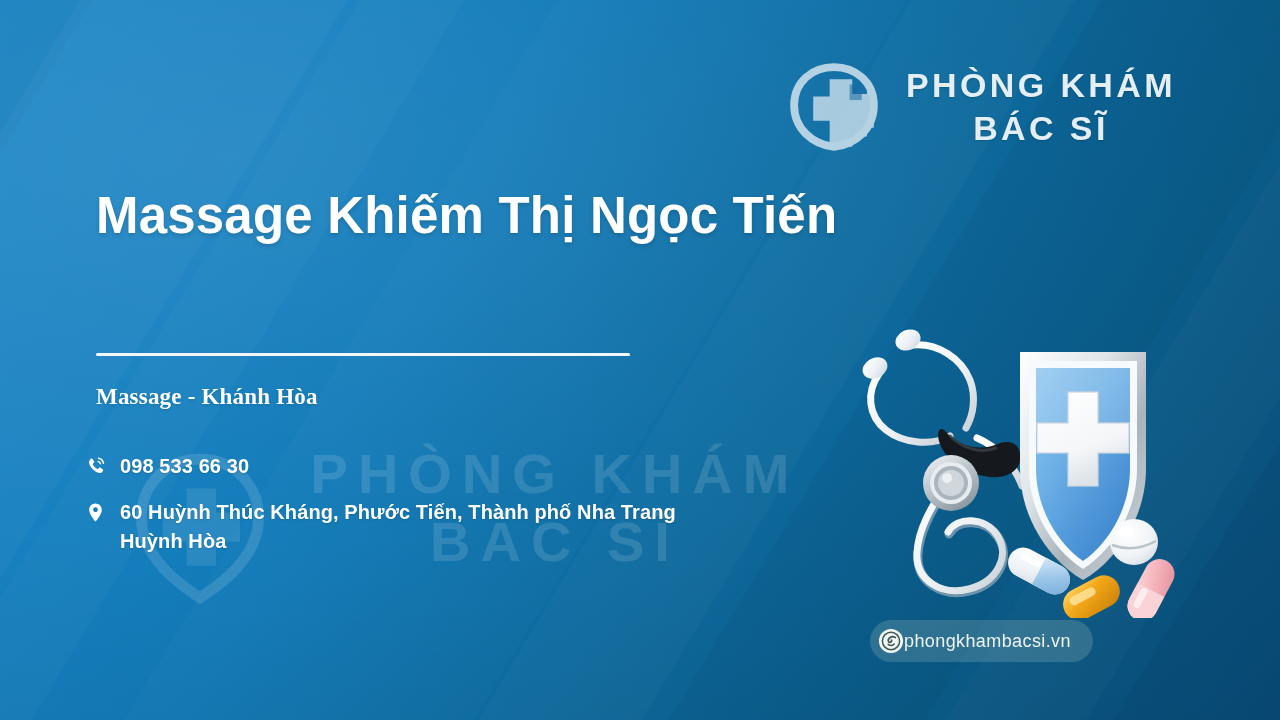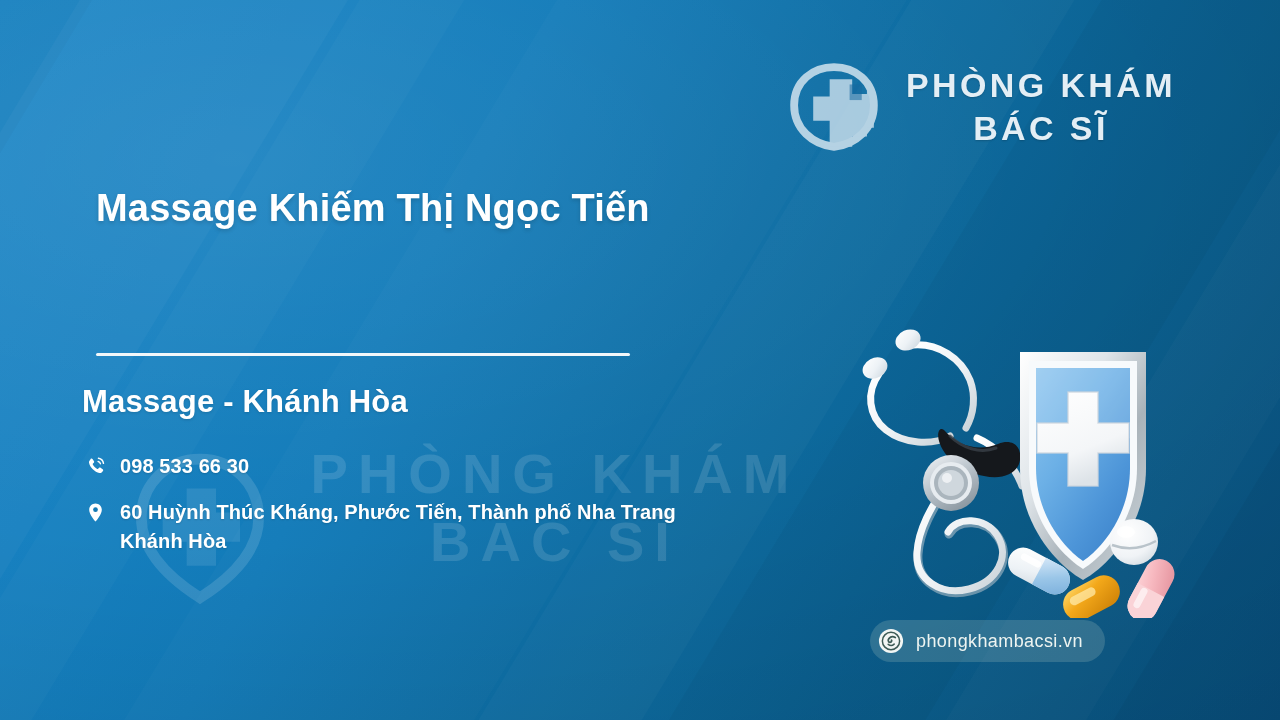--- a/index.html
+++ b/index.html
@@ -124,46 +124,47 @@
 
   
   .content {
     position: absolute;
     left: 96px;
     top: 186px;
     width: 790px;
   }
   .page-title {
     color: #ffffff;
-    font-size: 38px;
+    font-size: 51px;
     font-weight: 700;
     line-height: 1.18;
     letter-spacing: 0.2px;
     text-shadow: 0 2px 4px rgba(0,0,0,0.16);
   }
 
   .divider {
     position: absolute;
     left: 96px;
     top: 353px;
     width: 534px;
     height: 3px;
     background: #f2f7fa;
     border-radius: 2px;
   }
 
   .subtitle {
     position: absolute;
-    left: 82px;
+    left: 96px;
     top: 384px;
     color: #ffffff;
-    font-size: 31px;
+    font-size: 23px;
     font-weight: 700;
     letter-spacing: 0.2px;
     text-shadow: 0 1px 3px rgba(0,0,0,0.15);
+    font-family: Liberation Serif, serif;
   }
 
   .contact {
     position: absolute;
     left: 84px;
     top: 452px;
     width: 760px;
   }
   .contact-row {
     display: flex;
@@ -191,21 +192,21 @@
 
   
   .url-badge {
     position: absolute;
     left: 870px;
     top: 620px;
     height: 42px;
     padding: 0 22px 0 8px;
     display: flex;
     align-items: center;
-    gap: 12px;
+    gap: 0;
     border-radius: 21px;
     background: rgba(196, 214, 200, 0.20);
   }
   .url-badge .globe {
     flex: none;
     width: 26px;
     height: 26px;
   }
   .url-badge .url-text {
     color: #eef4f1;
@@ -289,21 +290,21 @@
 
     <div class="contact-row">
       <span class="ic">
         <svg viewBox="0 0 24 24" width="21" height="23">
           <path d="M12 1.8c-4 0-7.2 3.2-7.2 7.2 0 5.4 7.2 13.2 7.2 13.2s7.2-7.8 7.2-13.2c0-4-3.2-7.2-7.2-7.2z" fill="#ffffff"></path>
           <circle cx="12" cy="8.8" r="2.7" fill="#1479b5"></circle>
         </svg>
       </span>
       <span class="txt">
         <span>60 Huỳnh Thúc Kháng,  Phước Tiến,  Thành phố Nha Trang</span><br>
-        <span>Khánh Hòa</span>
+        <span>Huỳnh Hòa</span>
       </span>
     </div>
 
   </div>
 
   <div class="url-badge">
     <svg class="globe" viewBox="0 0 28 28">
       <circle cx="14" cy="14" r="13" fill="#f2f6f4"></circle>
       <circle cx="14" cy="14" r="9.3" fill="none" stroke="#3c5a55" stroke-width="1.6"></circle>
       <path d="M18.6 10.2c-2.3-1.3-5.2-.8-6.9 1.2-.9 1.1-1 2.4-.3 3.3.7.9 2 .9 2.9.1.5-.5.6-1.2.2-1.7" fill="none" stroke="#3c5a55" stroke-width="1.9" stroke-linecap="round"></path>

